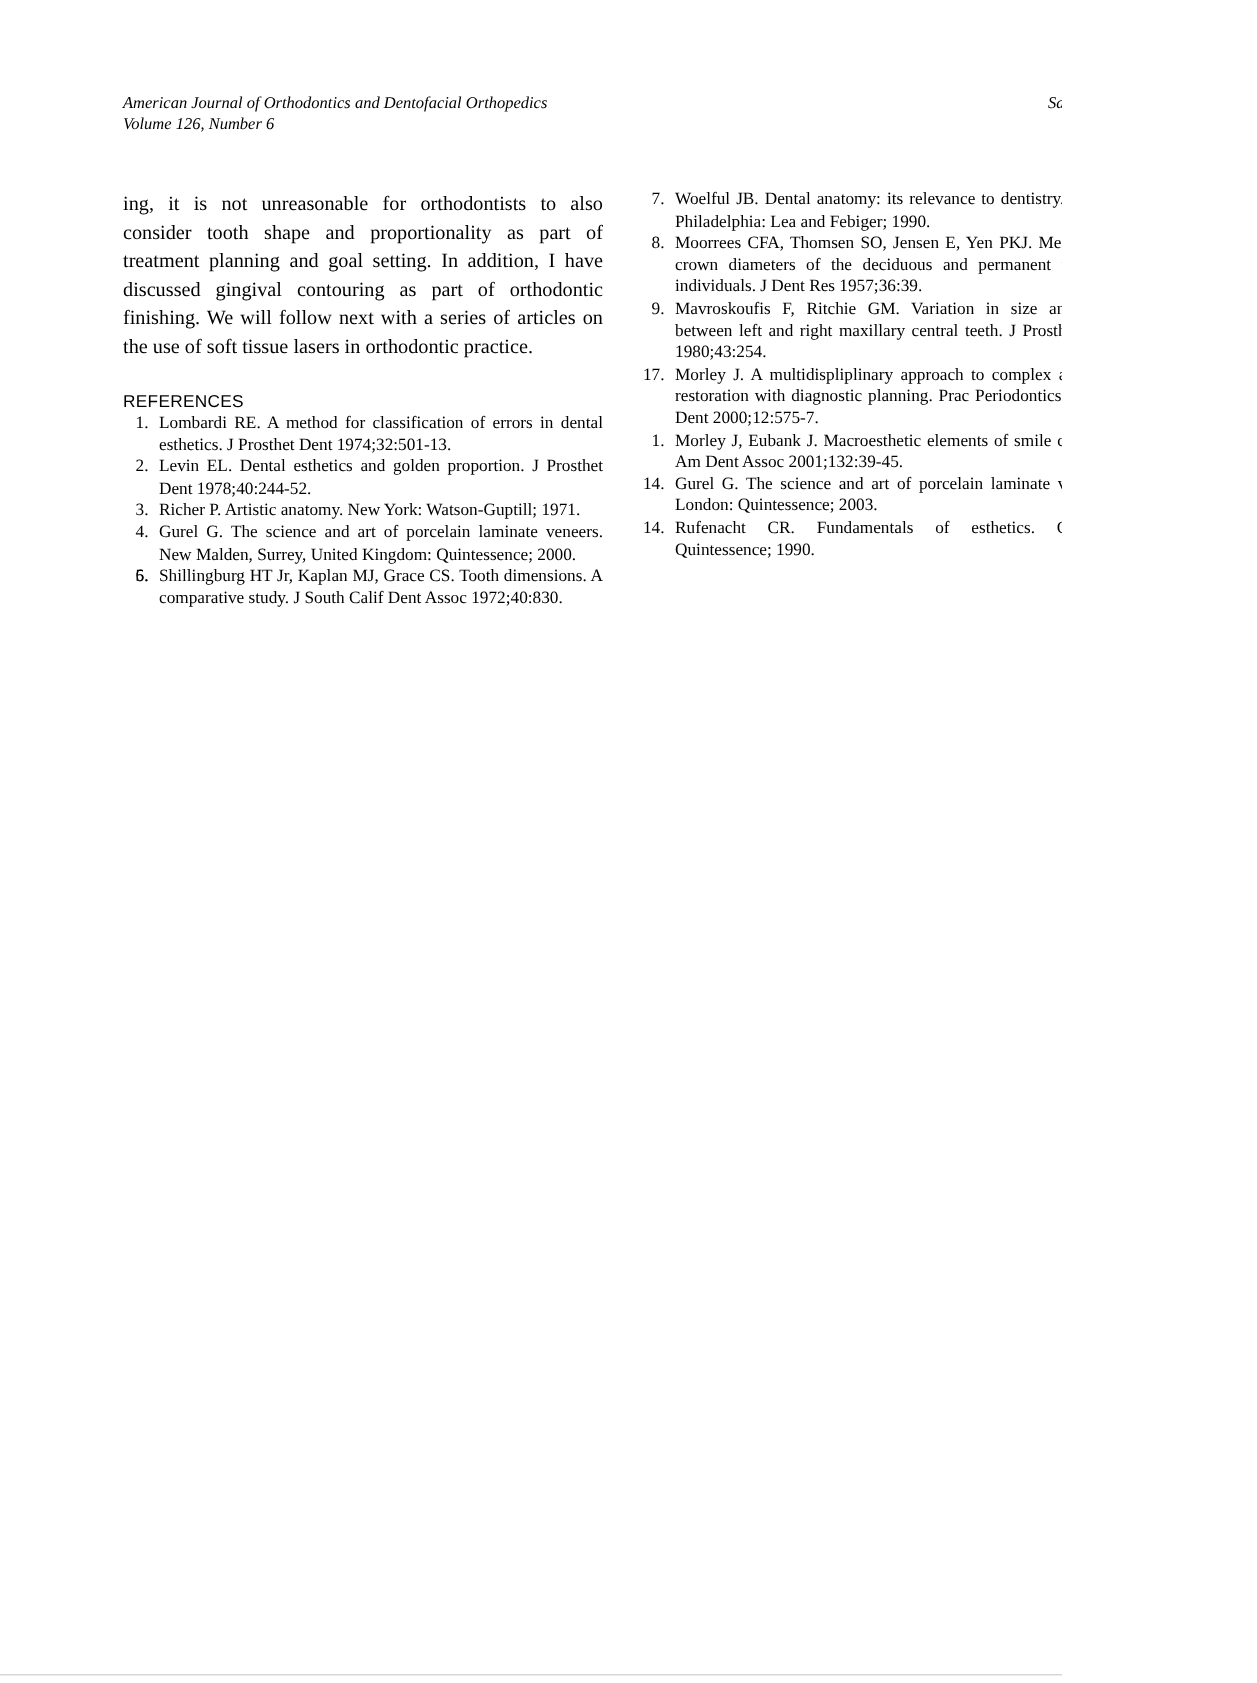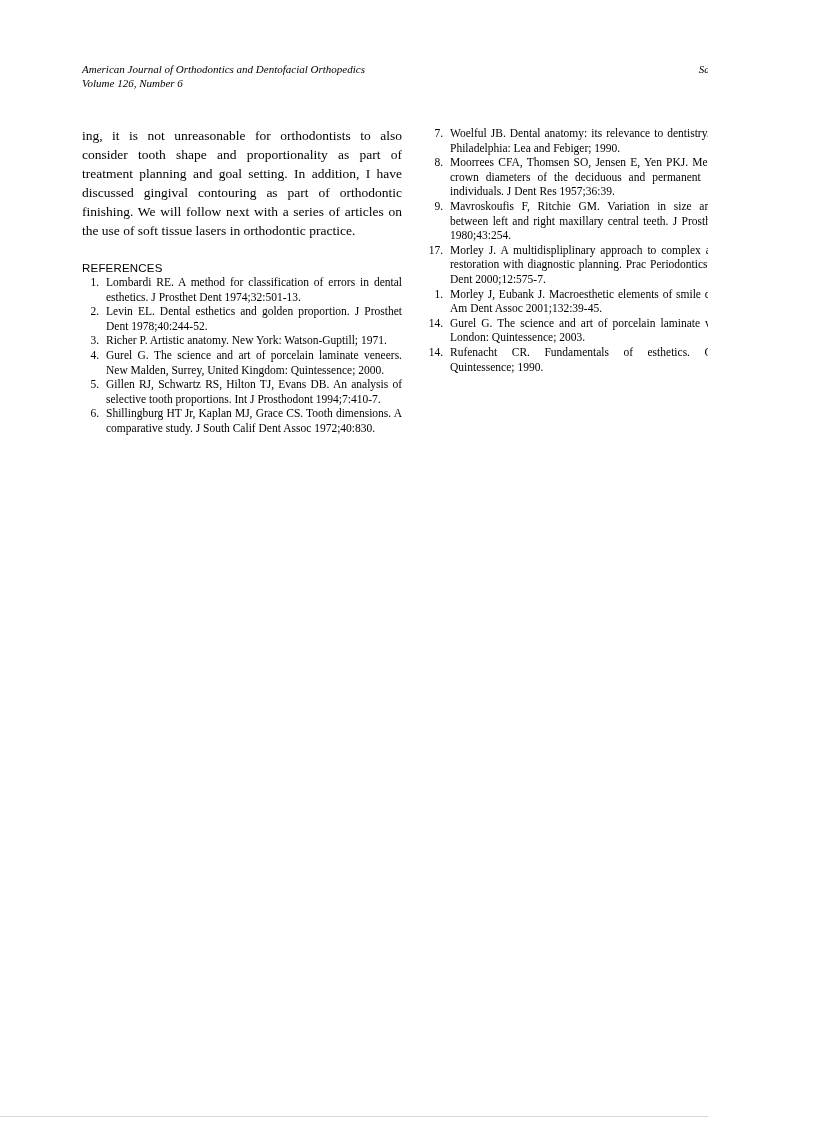--- a/index.html
+++ b/index.html
@@ -109,21 +109,20 @@
         <div class="ref">
           <span class="ref-num">3.</span>
           <span class="ref-text">Richer P. Artistic anatomy. New York: Watson-Guptill; 1971.</span>
         </div>
         <div class="ref">
           <span class="ref-num">4.</span>
           <span class="ref-text">Gurel G. The science and art of porcelain laminate veneers. New Malden, Surrey, United Kingdom: Quintessence; 2000.</span>
         </div>
         <div class="ref">
           <span class="ref-num">5.</span>
-          <span class="ref-text">Gillen RJ, Schwartz RS, Hilton TJ, Evans DB. An analysis of selective tooth proportions. Int J Prosthodont 1994;7:410-7.</span>
         </div>
         <div class="ref">
           <span class="ref-num">6.</span>
           <span class="ref-text">Shillingburg HT Jr, Kaplan MJ, Grace CS. Tooth dimensions. A comparative study. J South Calif Dent Assoc 1972;40:830.</span>
         </div>
       </div>
     </div>
 
     <div class="col">
       <div class="ref-list">

